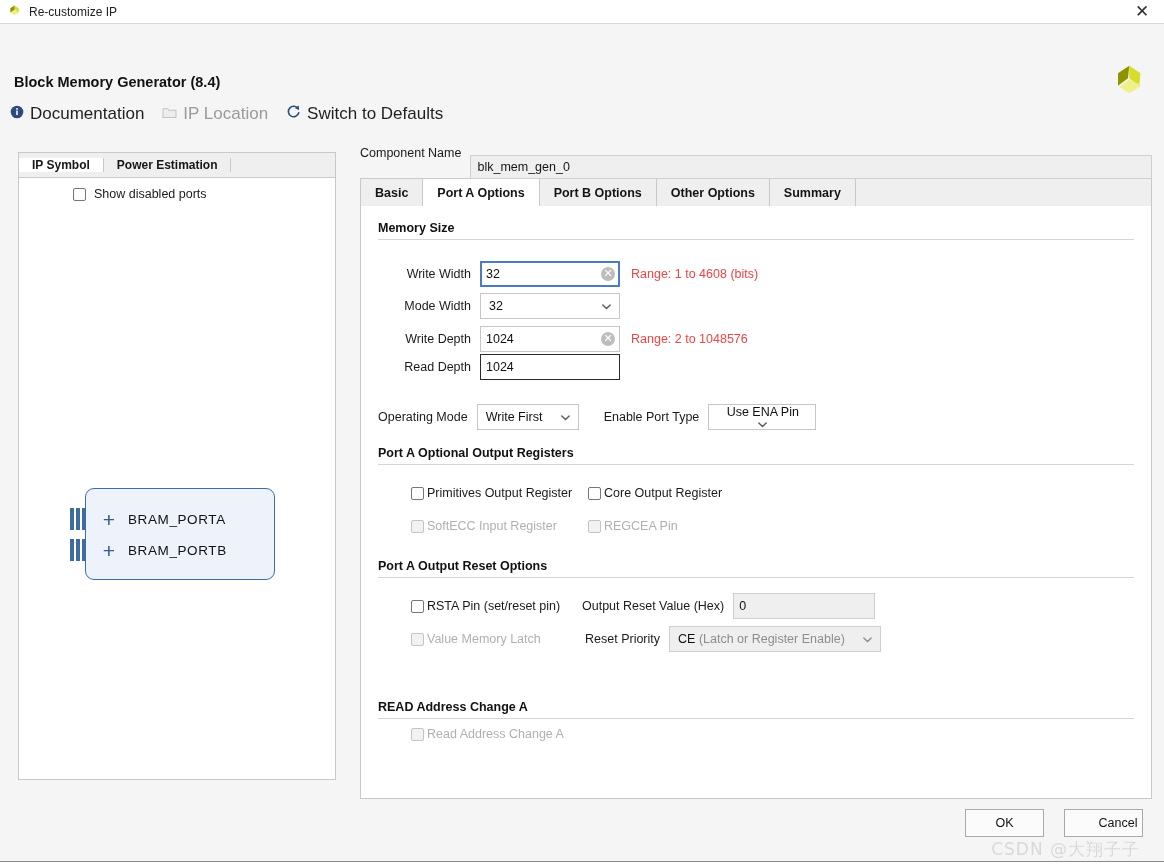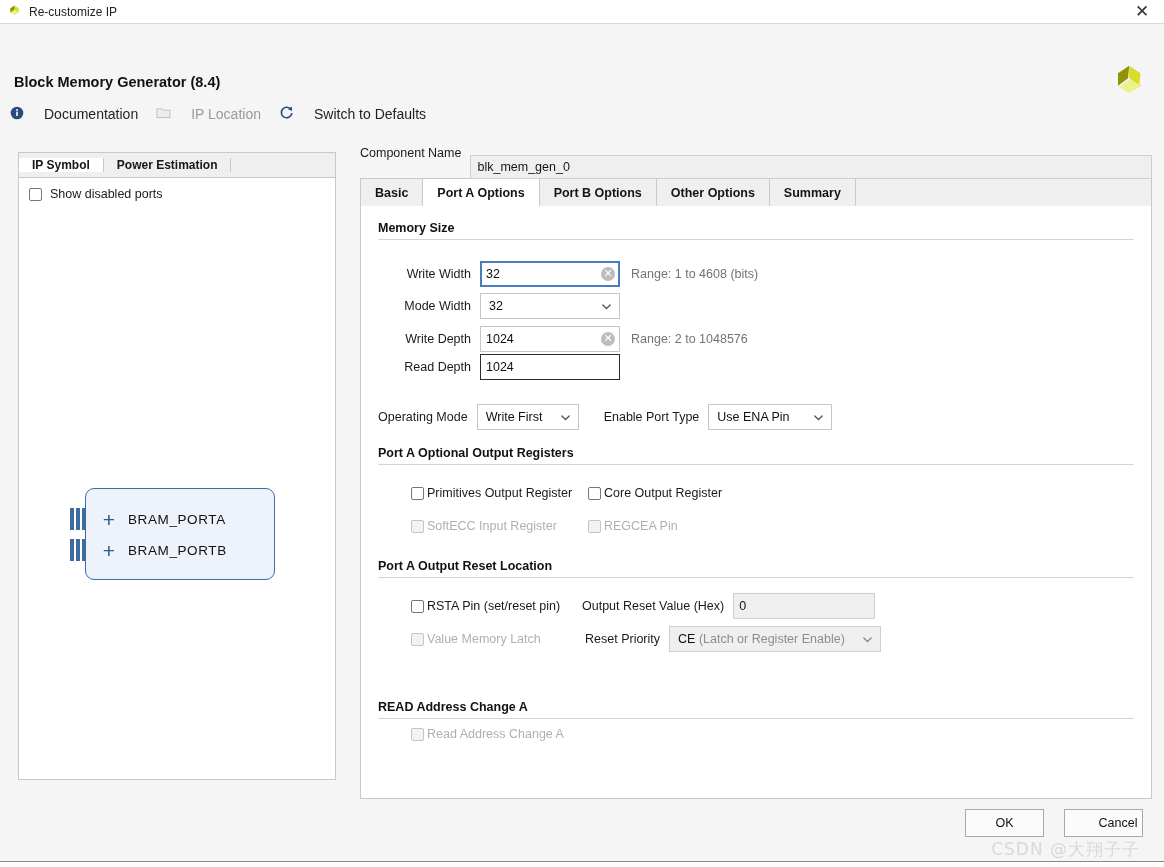--- a/index.html
+++ b/index.html
@@ -74,23 +74,23 @@
     left: 10px;
     top: 103px;
     display: flex;
     align-items: center;
     gap: 0px;
     height: 22px;
   }
   .linkitem {
     display: flex;
     align-items: center;
-    gap: 20px;
+    gap: 6px;
     margin-right: 18px;
-    font-size: 14px;
+    font-size: 17px;
     color: #1f1f1f;
   }
   .linkitem.disabled { color: #9a9a9a; }
 
   
   #body {
     position: absolute;
     left: 0;
     top: 140px;
     width: 1164px;
@@ -137,20 +137,21 @@
   }
   #leftcanvas {
     position: absolute;
     left: 0;
     top: 25px;
     width: 318px;
     height: 603px;
     background: #ffffff;
     border: 1px solid #c9c9c9;
     box-sizing: border-box;
+    padding-left: 44px;
   }
   .chkline {
     display: flex;
     align-items: center;
     gap: 8px;
     padding: 9px 0 0 10px;
     font-size: 12.5px;
   }
 
   
@@ -360,21 +361,21 @@
   .ddown .dval .muted { color: #8d8d8d; }
   .caret {
     width: 11px;
     height: 11px;
     flex: 0 0 auto;
   }
   .caret svg { display: block; }
 
   .rangetxt {
     font-size: 12.5px;
-    color: #737373;
+    color: #ef4444;
     margin-left: 11px;
     white-space: nowrap;
   }
 
   .cbrow {
     position: absolute;
     display: flex;
     align-items: center;
     gap: 3px;
     font-size: 12.5px;
@@ -594,21 +595,21 @@
         <span class="flabel">Operating Mode</span>
         <span class="ddown" style="width:102px;">
           <span class="dval">Write First</span>
           <span class="caret">
             <svg width="11" height="11" viewBox="0 0 12 12">
                 <path d="M2 4.3 L6 8.2 L10 4.3" fill="none" stroke="#5a5a5a" stroke-width="1.5" stroke-linecap="round"></path>
               </svg>
           </span>
         </span>
         <span class="flabel" style="margin-left:25px;">Enable Port Type</span>
-        <span class="ddown" style="width:124px;">
+        <span class="ddown" style="width:108px;flex-direction:column;">
           <span class="dval">Use ENA Pin</span>
           <span class="caret">
             <svg width="11" height="11" viewBox="0 0 12 12">
                 <path d="M2 4.3 L6 8.2 L10 4.3" fill="none" stroke="#5a5a5a" stroke-width="1.5" stroke-linecap="round"></path>
               </svg>
           </span>
         </span>
       </div>
 
       <div class="sect" style="top:240px;">
@@ -627,21 +628,21 @@
       <div class="cbrow" style="left:50px; top:313px;">
         <span class="cbx dis"></span>
         <span class="lbl-dis">SoftECC Input Register</span>
       </div>
       <div class="cbrow" style="left:227px; top:313px;">
         <span class="cbx dis"></span>
         <span class="lbl-dis">REGCEA Pin</span>
       </div>
 
       <div class="sect" style="top:353px;">
-        <div class="sect-title">Port A Output Reset Location</div>
+        <div class="sect-title">Port A Output Reset Options</div>
         <div class="sect-rule"></div>
       </div>
 
       <div class="cbrow" style="left:50px; top:393px;">
         <span class="cbx"></span>
         <span>RSTA Pin (set/reset pin)</span>
       </div>
       <div class="frow" style="left:221px; top:387px;">
         <span class="flabel">Output Reset Value (Hex)</span>
         <span class="tfield readonly" style="width:142px;">

